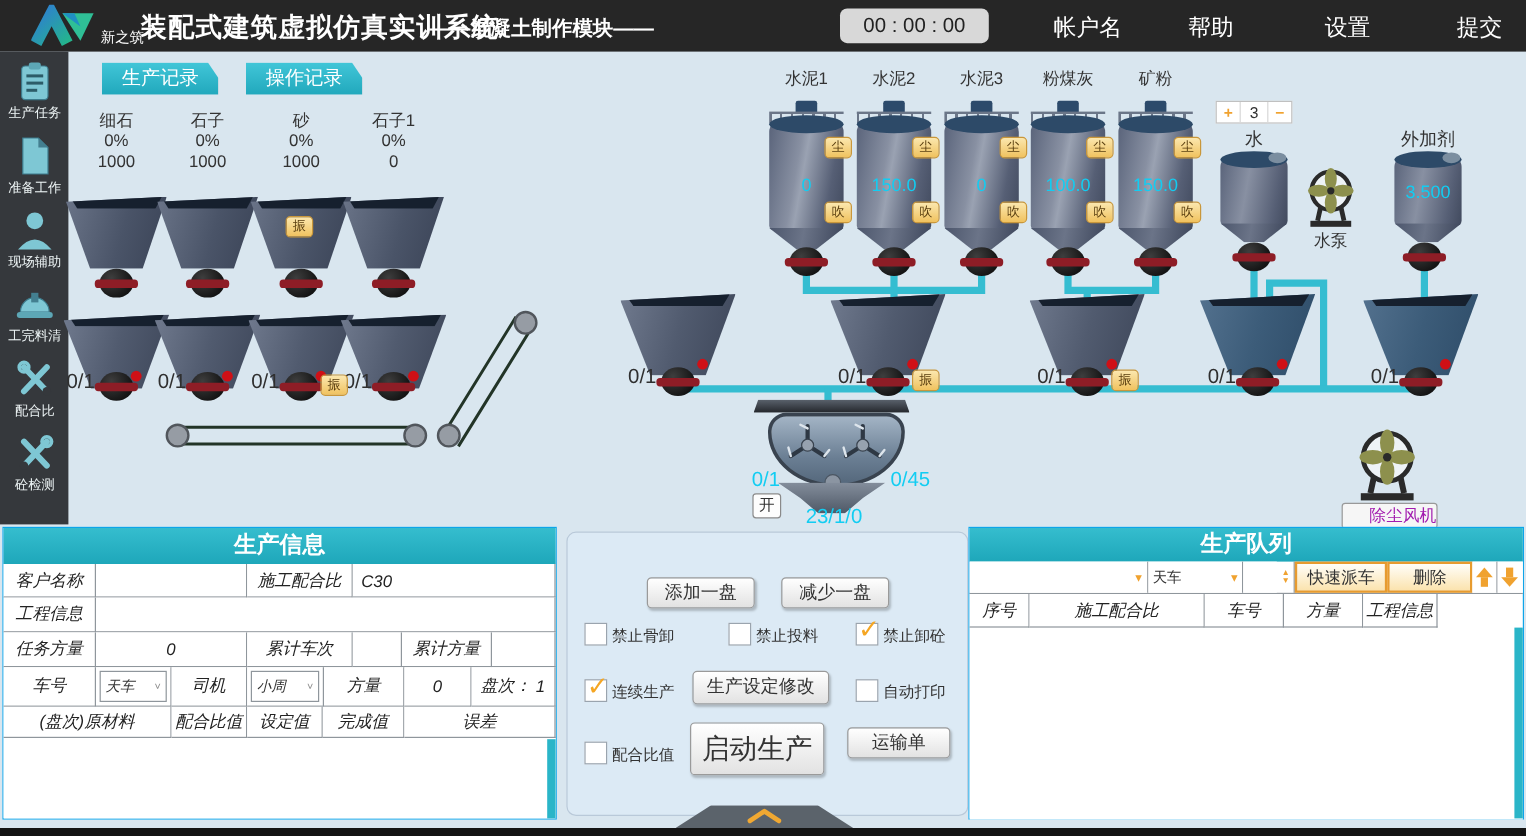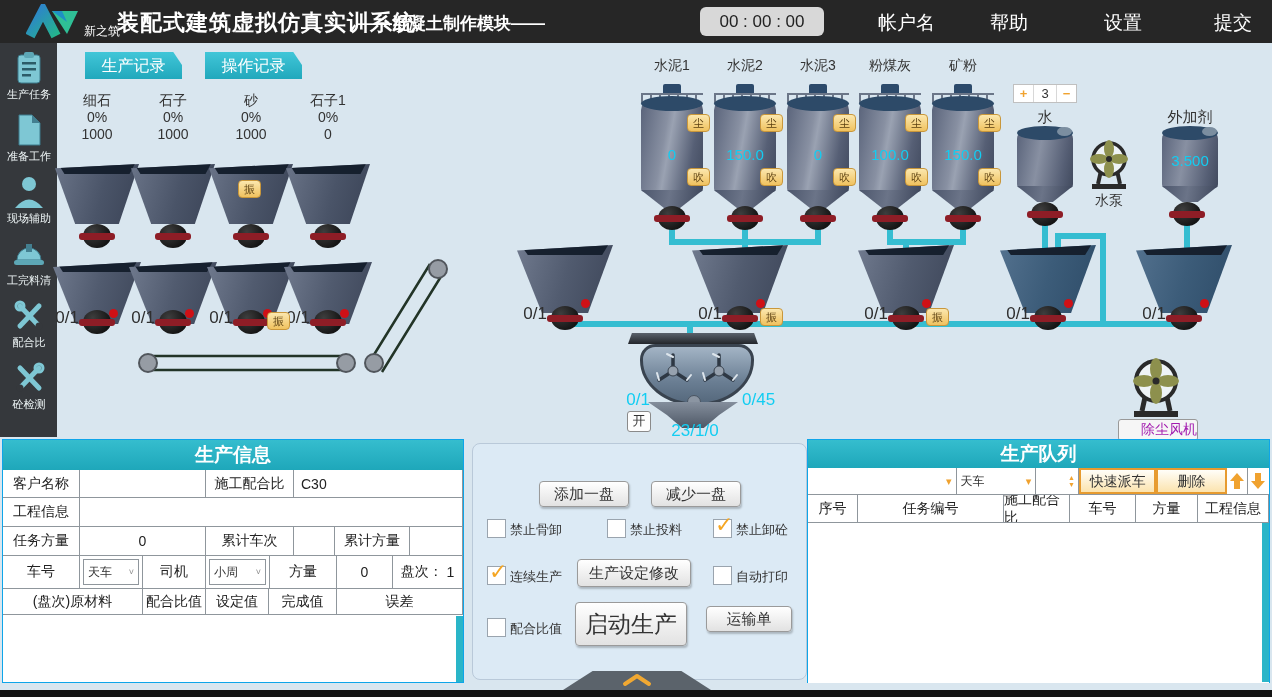--- a/index.html
+++ b/index.html
@@ -60,21 +60,21 @@
   .platform{background:linear-gradient(#5a626c,#23262b);clip-path:polygon(3% 0,97% 0,100% 100%,0 100%);}
   .mixer-body{background:linear-gradient(180deg,#a3b4c5,#6a7e93 62%,#55687c);border:3px solid #39434f;
               border-radius:16px 16px 60px 60px/16px 16px 48px 48px;}
   .discharge{background:linear-gradient(#848e9c,#4e5866);clip-path:polygon(0 0,100% 0,79% 50%,62% 100%,38% 100%,21% 50%);}
   .open-btn{background:#fdfdfd;border:1px solid #8a8a8a;border-radius:3px;font-size:13px;color:#333;text-align:center;line-height:18px;cursor:pointer;}
   
   .panel{background:#fff;border:1px solid #0ea5e9;box-sizing:border-box;}
   .panel-header{background:linear-gradient(#35bdce,#1ea7ba);color:#fff;font-size:19px;font-weight:bold;text-align:center;}
   .grid-row{display:grid;}
   .cell{border-right:1px solid #8f969c;border-bottom:1px solid #8f969c;display:flex;align-items:center;justify-content:center;
-        font-size:14px;color:#222;background:#fff;overflow:hidden;}
+        font-size:14px;color:#222;background:#fff;overflow:hidden;font-style:italic;}
   .cell.left{justify-content:flex-start;padding-left:7px;}
   .dd{background:#fff;border:1px solid #8f969c;display:flex;align-items:center;justify-content:space-between;
       font-size:12px;color:#333;padding:0 4px;cursor:pointer;}
   .dd .chev{color:#8a8a8a;font-size:9px;}
   .dd.orange .chev{color:#f0a22f;font-size:11px;}
   .mid-panel{background:#dceaf5;border:1px solid #b9c9d9;border-radius:8px;}
   .btn{background:linear-gradient(#ffffff,#e2e2e2);border:1px solid #9a9a9a;border-radius:4px;color:#333;text-align:center;
        box-shadow:1px 2px 2px rgba(0,0,0,.22);cursor:pointer;}
   .cb{position:absolute;width:17px;height:17px;background:#fff;border:1px solid #9aa4ae;}
   .cb .mark{position:absolute;left:1px;top:-8px;color:#f5a623;font-size:22px;font-weight:bold;}
@@ -545,21 +545,20 @@
       </div>
       <div class="arrow-btn" style="width:22px;border:none">
         <div class="blk-arrow down">
             <div class="head"></div>
             <div class="stem"></div>
           </div>
       </div>
     </div>
     <div class="grid-row" style="grid-template-columns:50px 146px 66px 66px 62px 1fr;height:28px">
       <div class="cell">序号</div>
-      <div class="cell">任务编号</div>
       <div class="cell">施工配合比</div>
       <div class="cell">车号</div>
       <div class="cell">方量</div>
       <div class="cell">工程信息</div>
     </div>
     <div style="height:160px;background:#fff"></div>
     <div class="scrollbar" style="right:0;top:83px;height:159px"></div>
   </div>
 
   <div class="abs expand-tab">

